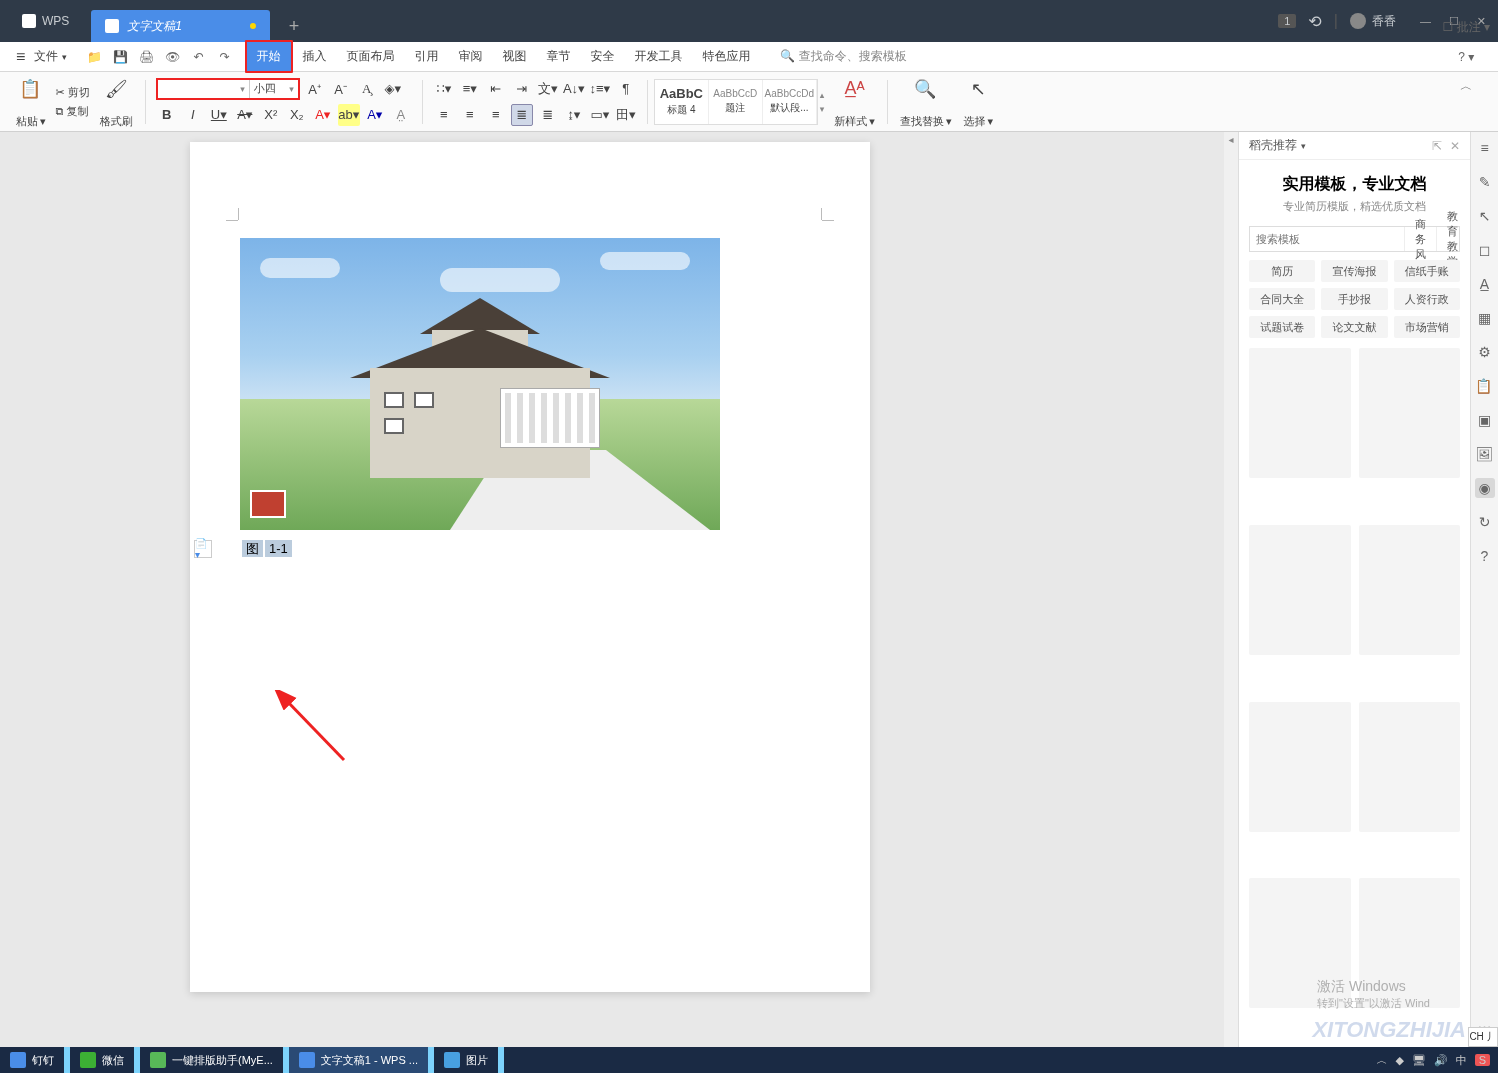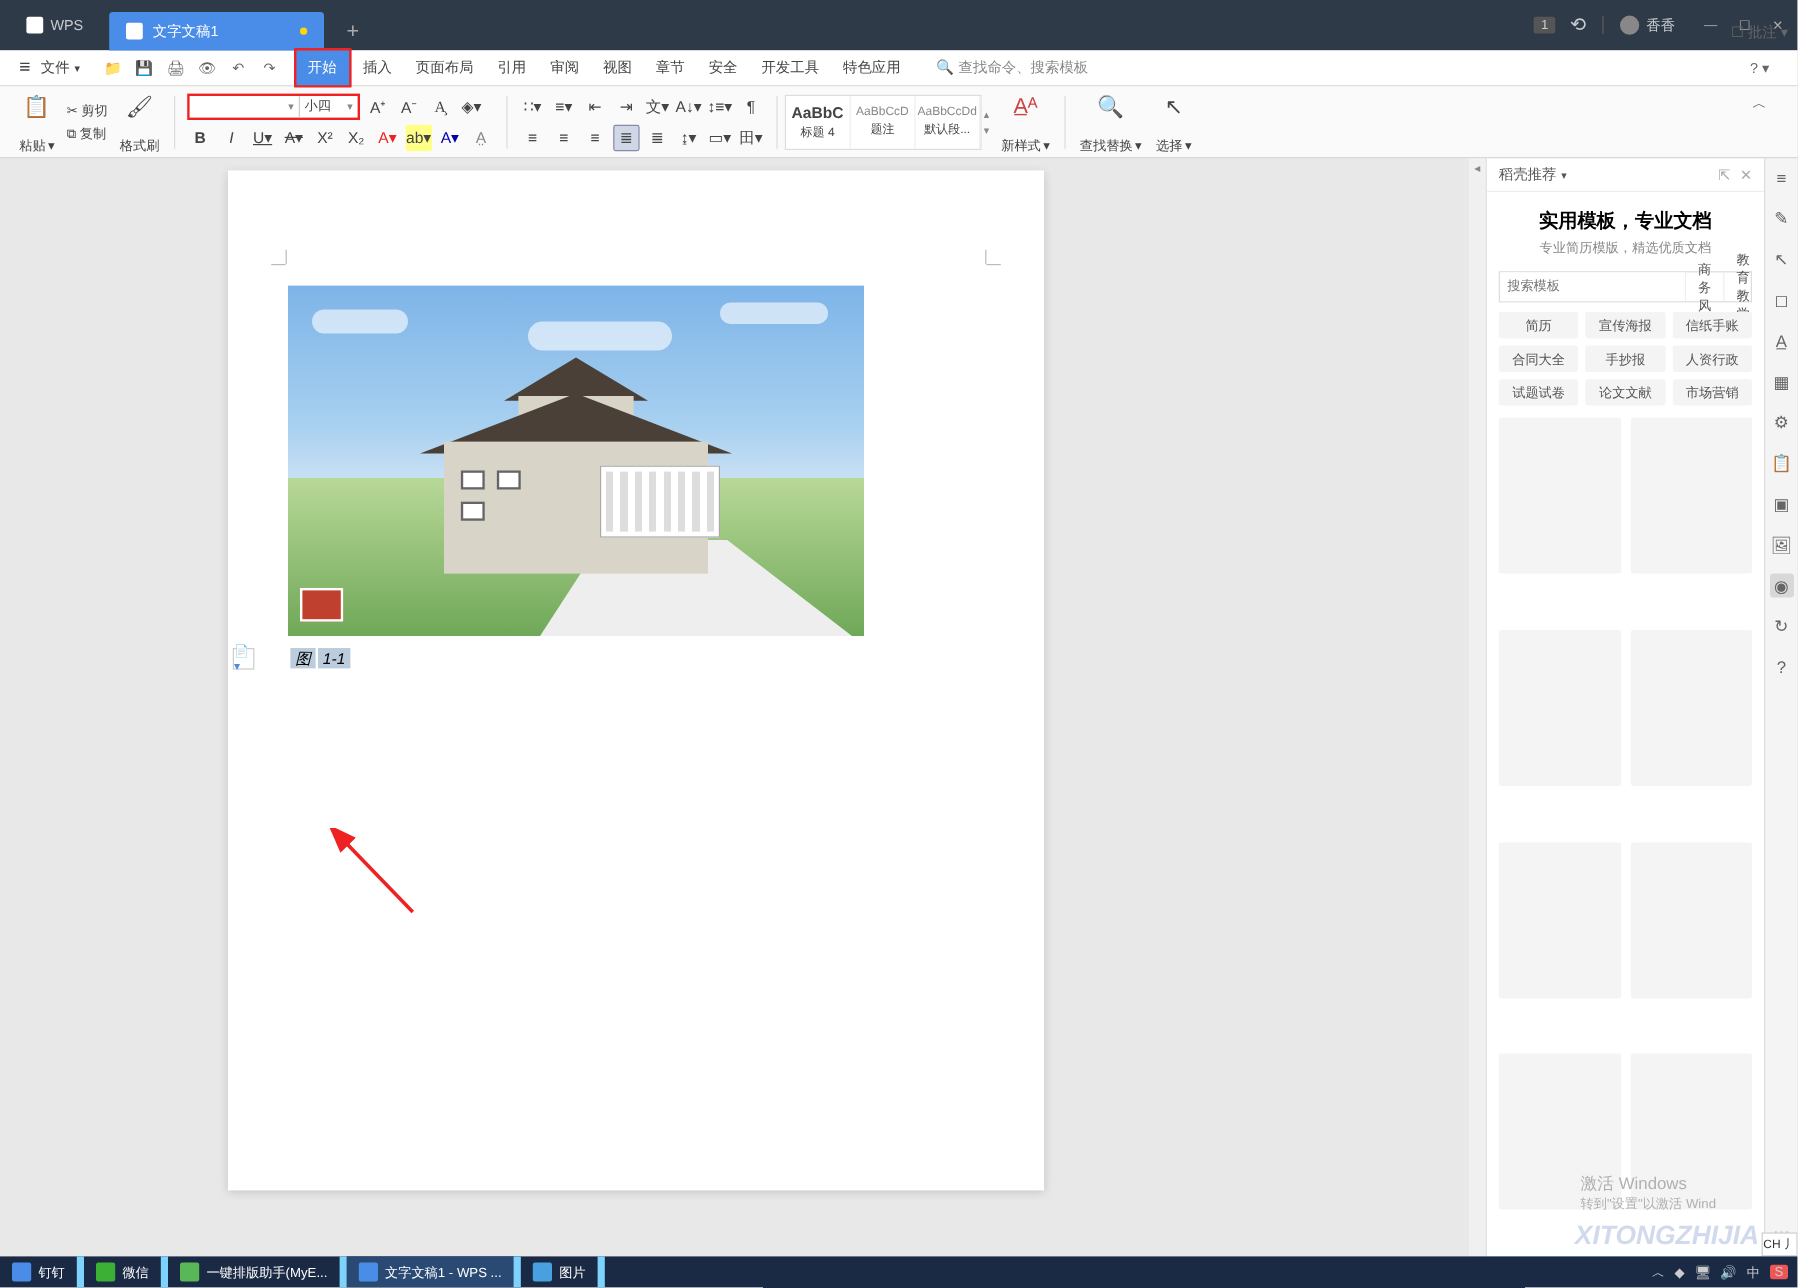--- a/index.html
+++ b/index.html
@@ -2,21 +2,21 @@
 <html><head>
 <meta charset="utf-8">
 <style>
 * { margin:0; padding:0; box-sizing:border-box; font-family:"Microsoft YaHei",Arial,sans-serif; }
 body { width:1498px; height:1073px; background:#e8e8e8; overflow:hidden; position:relative; }
 
 
 .titlebar { height:42px; background:#2f3a48; display:flex; align-items:center; color:#c8ccd0; }
 .wps-tab { height:42px; padding:0 22px; display:flex; align-items:center; gap:6px; font-size:12px; }
 .wps-logo { width:14px; height:14px; background:#fff; border-radius:2px; display:inline-block; }
-.doc-tab { height:32px; background:#4a8de8; color:#fff; display:flex; align-items:center; padding:0 14px; gap:8px; font-size:12px; border-radius:3px 3px 0 0; margin-top:10px; }
+.doc-tab { height:32px; background:#4a8de8; color:#fff; display:flex; align-items:center; padding:0 14px; gap:8px; font-size:12px; border-radius:3px 3px 0 0; margin-top:10px;font-style:italic; }
 .doc-tab .doc-icon { width:14px; height:14px; background:#fff; border-radius:2px; }
 .doc-tab .dot { width:6px; height:6px; border-radius:50%; background:#ffd700; margin-left:60px; }
 .add-tab { width:32px; height:32px; margin-left:8px; margin-top:10px; display:flex; align-items:center; justify-content:center; color:#aaa; font-size:18px; }
 .titlebar-right { margin-left:auto; display:flex; align-items:center; gap:12px; padding-right:12px; }
 .win-ctrl { display:flex; gap:18px; color:#aaa; font-size:11px; margin-left:12px; }
 .badge { background:#555; padding:1px 6px; border-radius:2px; font-size:11px; }
 .avatar { width:16px; height:16px; border-radius:50%; background:#888; }
 .user { display:flex; align-items:flex-start; gap:6px; font-size:12px; }
 
 
@@ -67,21 +67,21 @@
 .house { position:absolute; left:110px; top:60px; width:260px; height:180px; }
 .house-body { position:absolute; left:20px; top:70px; width:220px; height:110px; background:#d8d4c8; }
 .roof { position:absolute; left:0; top:30px; width:260px; height:0; border-left:130px solid transparent; border-right:130px solid transparent; border-bottom:50px solid #4a4038; }
 .roof-upper { position:absolute; left:70px; top:0; width:120px; height:0; border-left:60px solid transparent; border-right:60px solid transparent; border-bottom:36px solid #4a4038; }
 .upper-wall { position:absolute; left:82px; top:32px; width:96px; height:42px; background:#d8d4c8; }
 .garage { position:absolute; left:130px; top:20px; width:100px; height:60px; background:#fff; border:1px solid #aaa; }
 .garage::before { content:""; position:absolute; inset:4px; background:repeating-linear-gradient(90deg,#ddd 0 6px,#fff 6px 12px); }
 .window { position:absolute; width:20px; height:16px; background:#fff; border:2px solid #666; }
 .sign { position:absolute; left:10px; bottom:12px; width:36px; height:28px; background:#c04030; border:2px solid #fff; }
 .driveway { position:absolute; left:210px; bottom:0; width:260px; height:80px; background:#eee; clip-path:polygon(20% 0,60% 0,100% 100%,0 100%); }
-.caption { position:absolute; left:52px; top:398px; font-size:13px;font-style:italic; }
+.caption { position:absolute; left:52px; top:398px; font-size:13px; }
 .caption .c-label { background:#bcd; padding:1px 4px; }
 .caption .c-num { background:#bcd; padding:1px 4px; margin-left:2px; }
 .doc-handle { position:absolute; left:4px; top:398px; width:18px; height:18px; border:1px solid #ccc; background:#fff; display:flex; align-items:center; justify-content:center; font-size:10px; color:#4a8de8; }
 .red-arrow { position:absolute; left:274px; top:558px; width:80px; height:80px; pointer-events:none; }
 
 
 .sidepanel { position:absolute; top:132px; right:28px; bottom:26px; width:232px; background:#fff; border-left:1px solid #ddd; display:flex; flex-direction:column; }
 .sp-header { height:28px; display:flex; align-items:center; padding:0 10px; font-size:12px; color:#555; border-bottom:1px solid #eee; }
 .sp-header .ctrls { margin-left:auto; display:flex; gap:8px; color:#aaa; }
 .sp-title { text-align:center; font-size:16px; font-weight:bold; padding:14px 0 4px; }

